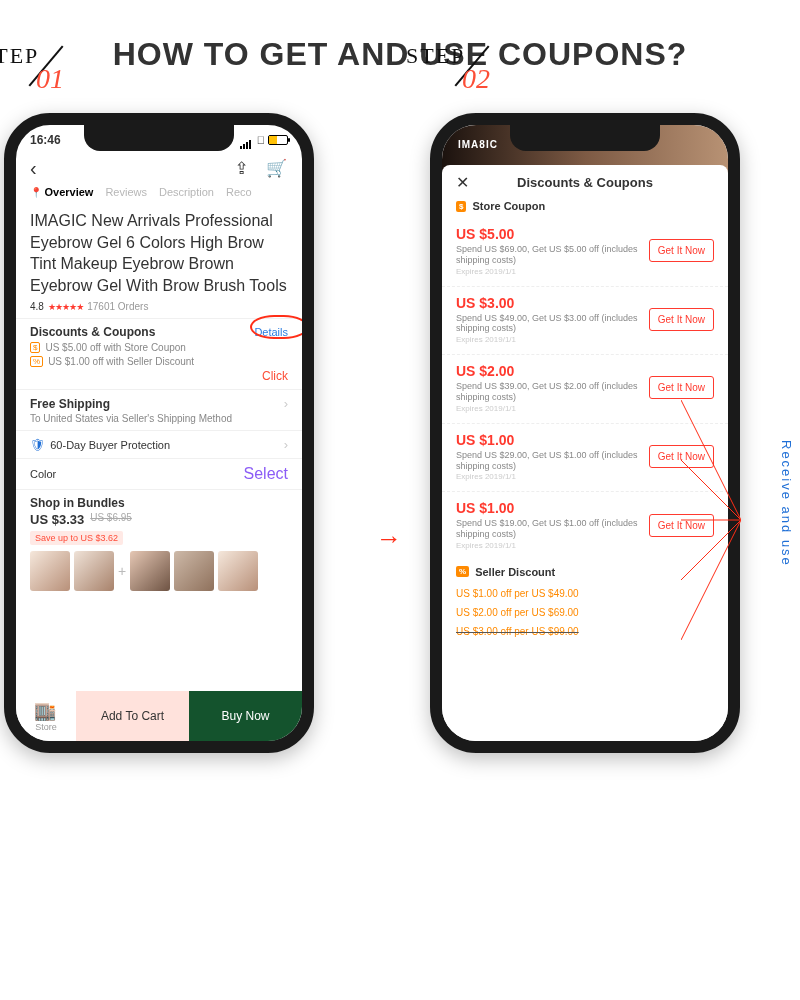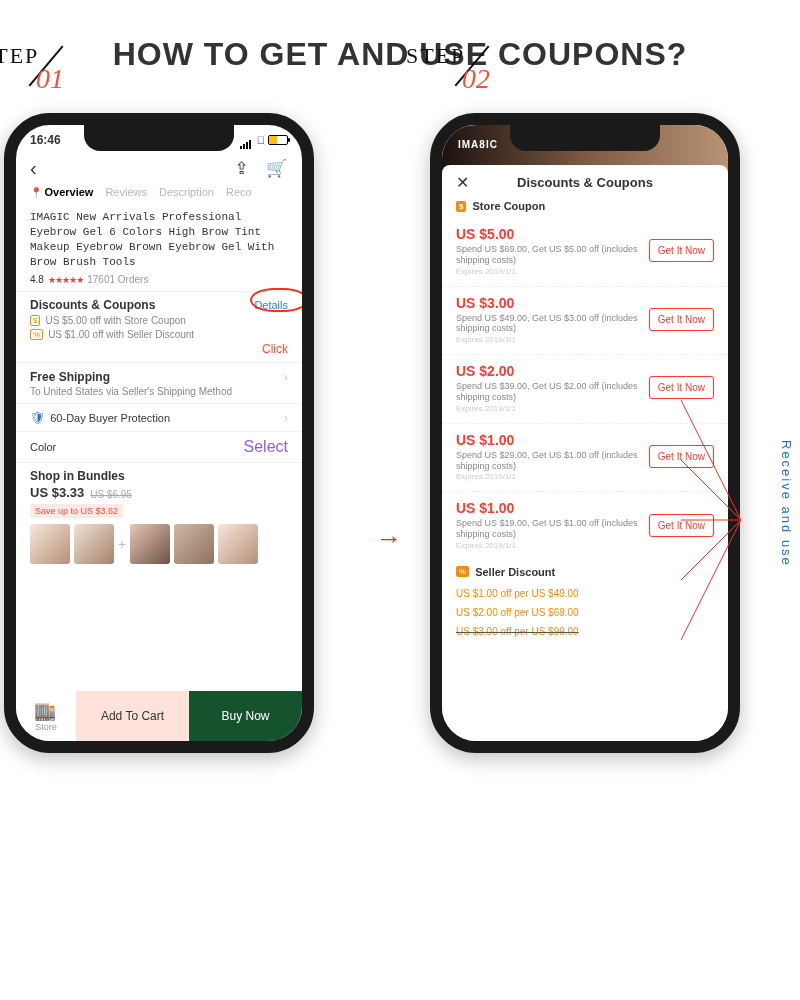--- a/index.html
+++ b/index.html
@@ -51,39 +51,39 @@
 
   .p1-nav { display:flex; justify-content:space-between; align-items:center; padding:10px 14px 6px; }
   .p1-nav .back { font-size:20px; font-weight:300; }
   .p1-nav .ri { display:flex; gap:18px; font-size:17px; }
 
   .tabs { display:flex; gap:12px; padding:0 14px 6px; font-size:11px; color:#b7b7b7; white-space:nowrap; overflow:hidden; }
   .tabs .on { color:#000; font-weight:600; position:relative; }
   .tabs .pin { color:#ff3a2f; margin-right:2px; font-size:10px; }
 
   .sec { padding:6px 14px; border-bottom:1px solid #f0f0f0; }
-  .ptitle { font-size:11px; line-height:1.35; color:#333;font-family:Liberation Mono, monospace; }
+  .ptitle { font-size:16px; line-height:1.35; color:#333; }
   .rating { display:flex; align-items:center; gap:4px; margin-top:5px; font-size:10px; }
   .stars { color:#ff3a2f; letter-spacing:-1px; font-size:9px; }
   .orders { color:#999; }
 
   .rowhd { display:flex; justify-content:space-between; align-items:center; }
   .rowhd .h { font-size:12px; font-weight:600; color:#333; }
   .details-link { color:#2a7de1; font-size:11px; }
   .click-hint { color:#fc4e37; font-size:12px; text-align:right; margin-top:2px; }
   .cirow { display:flex; align-items:center; gap:5px; color:#888; font-size:10px; margin-top:3px; }
   .badge1 { border:1px solid #ff8a00; color:#ff8a00; border-radius:2px; font-size:8px; padding:0 2px; }
   .badge2 { border:1px solid #ff8a00; color:#ff8a00; border-radius:2px; font-size:8px; padding:0 2px; }
   .arrow { color:#ccc; font-size:13px; }
 
   .shield { color:#1f6fd6; font-size:12px; margin-right:5px; }
 
   .select-link{ color:#8b5cf6; font-size:16px; }
 
-  .bundle-price { display:flex; align-items:flex-end; gap:6px; margin-top:2px; }
+  .bundle-price { display:flex; align-items:flex-start; gap:6px; margin-top:2px; }
   .bundle-price .cur{font-size:13px;font-weight:700;}
   .bundle-price .old{color:#aaa; text-decoration:line-through; font-size:10px;}
   .save-tag{ display:inline-block; background:#ffe9e5; color:#ff4d3a; font-size:9px; padding:2px 5px; border-radius:2px; margin-top:4px;}
 
   .bundle-imgs { display:flex; gap:4px; margin-top:6px; align-items:center; }
   .thumb { width:40px; height:40px; background:linear-gradient(135deg,#cdb9a8,#8f715c); border-radius:3px; }
   .thumb.a{background:linear-gradient(135deg,#f5e7db,#b89079);}
   .thumb.b{background:linear-gradient(135deg,#efe2d7,#a8826b);}
   .thumb.c{background:linear-gradient(135deg,#e5c7b4,#6e5343);}
   .plus{color:#bbb;font-size:14px;}

